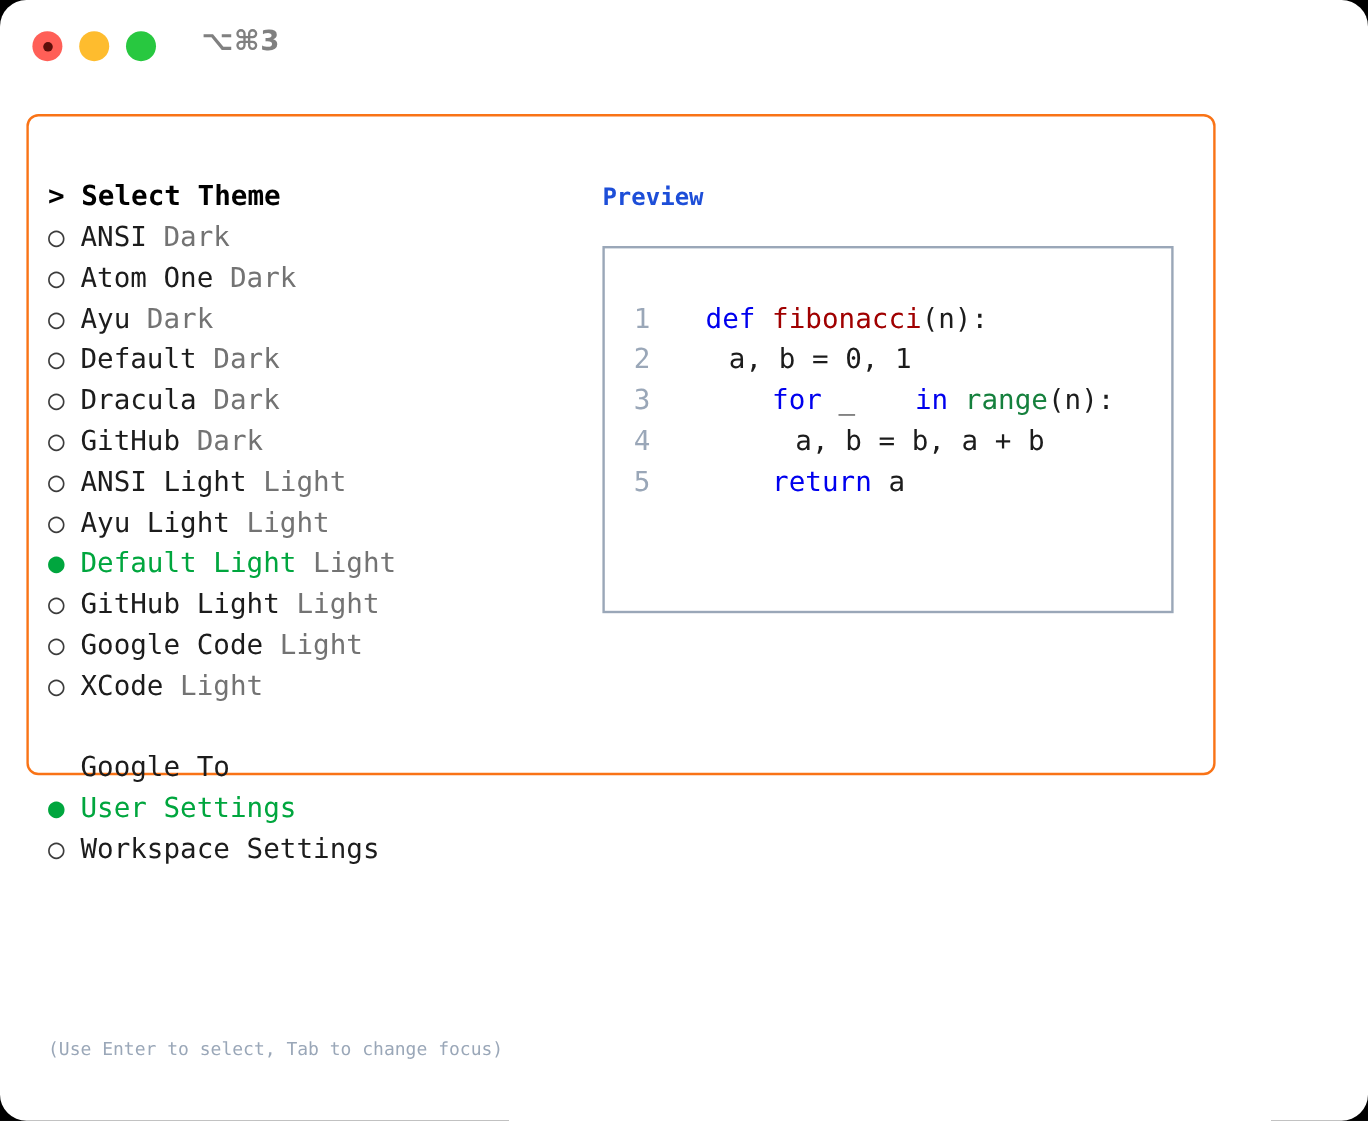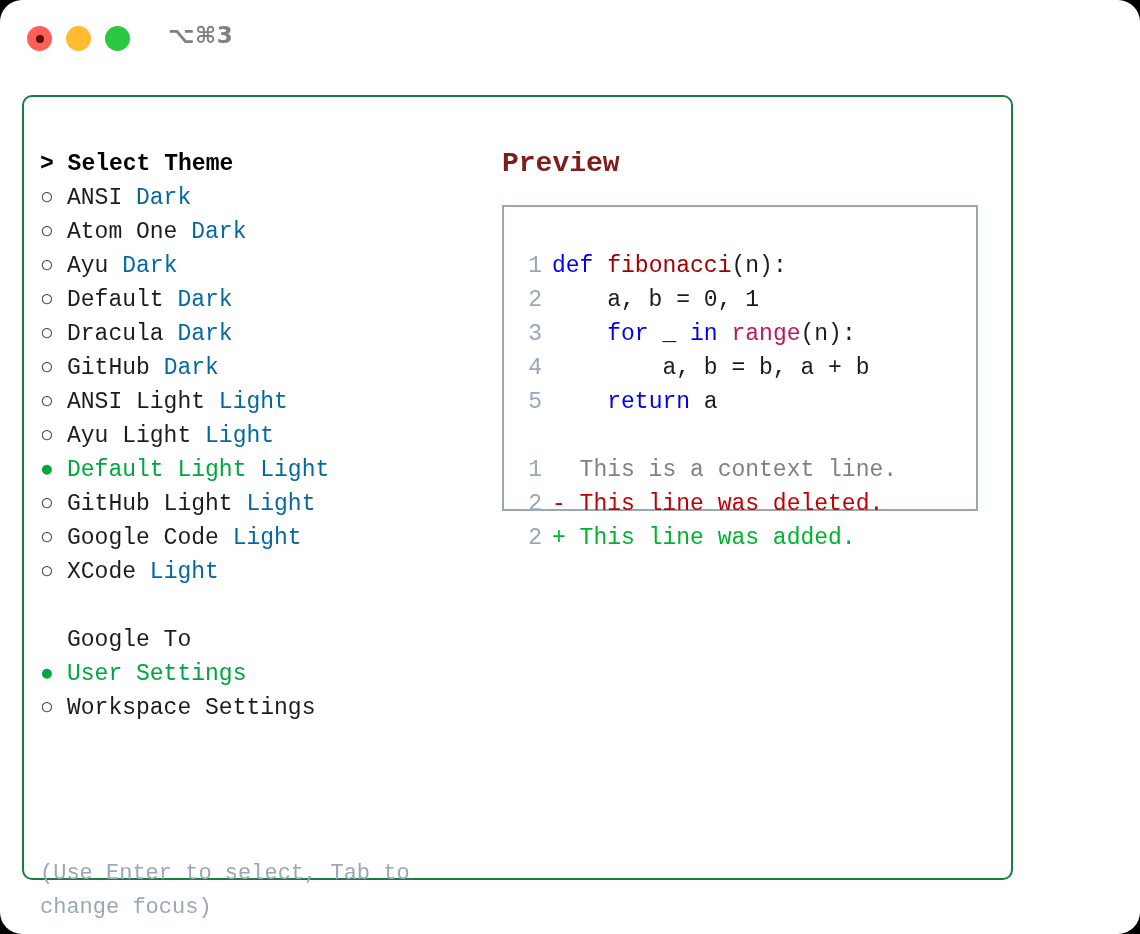--- a/index.html
+++ b/index.html
@@ -71,26 +71,25 @@
     letter-spacing: 0.5px;
     white-space: pre;
   }
 
   
   .panel {
     position: absolute;
     left: 22px;
     top: 95px;
     width: 991px;
-    height: 785px;
-    border: 2px solid #15803d;
+    height: 551px;
+    border: 2px solid #f97316;
     border-radius: 10px;
     background: #ffffff;
     box-sizing: border-box;
-    font-family: Liberation Mono, monospace;
   }
 
   
   .left-col {
     position: absolute;
     left: 16px;
     top: 50px;
     width: 450px;
   }
 
@@ -108,47 +107,47 @@
   }
   .bullet-col {
     display: inline-block;
     width: 27px;
     color: #3c3c3c;
   }
   .bullet-col.sel { color: #00a63e; }
   .row.selected .label { color: #00a63e; }
   .label { color: #1c1c1c; }
   .badge {
-    color: #0369a1;
+    color: #737373;
   }
 
   .spacer-sm { height: 34px; }
 
   .hint {
     position: absolute;
     left: 16px;
     top: 760px;
     width: 420px;
-    font-size: 22px;
+    font-size: 15px;
     line-height: 34px;
     color: #9aa7b8;
     white-space: pre-wrap;
   }
 
   
   .right-col {
     position: absolute;
     left: 478px;
     top: 50px;
     width: 500px;
   }
   .preview-title {
-    font-size: 28px;
+    font-size: 20px;
     font-weight: bold;
-    color: #7f1d1d;
+    color: #1d4ed8;
     line-height: 34px;
     white-space: pre;
   }
 
   .preview-box {
     position: absolute;
     left: 0;
     top: 58px;
     width: 476px;
     height: 306px;
@@ -169,24 +168,24 @@
     white-space: pre;
     color: #1c1c1c;
   }
   .lineno {
     display: inline-block;
     width: 28px;
     text-align: right;
     color: #9aa7b8;
     margin-right: 10px;
   }
-  .kw     { color: #0000ee; }
+  .kw     { color: #0000ee; margin-left: 36px; }
   .fn     { color: #a00000; margin-top: 32px; }
   .plain  { color: #1c1c1c; }
-  .builtin{ color: #be185d; }
+  .builtin{ color: #15803d; }
 
   .diff-area {
     position: absolute;
     left: 10px;
     top: 246px;
     width: 460px;
   }
   .diff-line { font-size: 23px; line-height: 34px; white-space: pre; }
   .diff-ctx  { color: #808080; }
   .diff-del  { color: #c00000; }
@@ -240,22 +239,17 @@
       <div class="preview-title">Preview</div>
 
       <div class="preview-box">
         <div class="code-area" id="code-area">
             <div class="code-line"><span class="lineno">1</span><span class="kw">def</span><span class="plain"> </span><span class="fn">fibonacci</span><span class="plain">(n):</span></div>
             <div class="code-line"><span class="lineno">2</span><span class="plain">    a, b = 0, 1</span></div>
             <div class="code-line"><span class="lineno">3</span><span class="plain">    </span><span class="kw">for</span><span class="plain"> _ </span><span class="kw">in</span><span class="plain"> </span><span class="builtin">range</span><span class="plain">(n):</span></div>
             <div class="code-line"><span class="lineno">4</span><span class="plain">        a, b = b, a + b</span></div>
             <div class="code-line"><span class="lineno">5</span><span class="plain">    </span><span class="kw">return</span><span class="plain"> a</span></div>
           </div>
-        <div class="diff-area" id="diff-area">
-            <div class="diff-line diff-ctx"><span class="lineno">1</span><span>  </span><span>This is a context line.</span></div>
-            <div class="diff-line diff-del"><span class="lineno">2</span><span>- </span><span>This line was deleted.</span></div>
-            <div class="diff-line diff-add"><span class="lineno">2</span><span>+ </span><span>This line was added.</span></div>
-          </div>
       </div>
     </div>
 
   </div>
 </div>
 
 </body></html>

